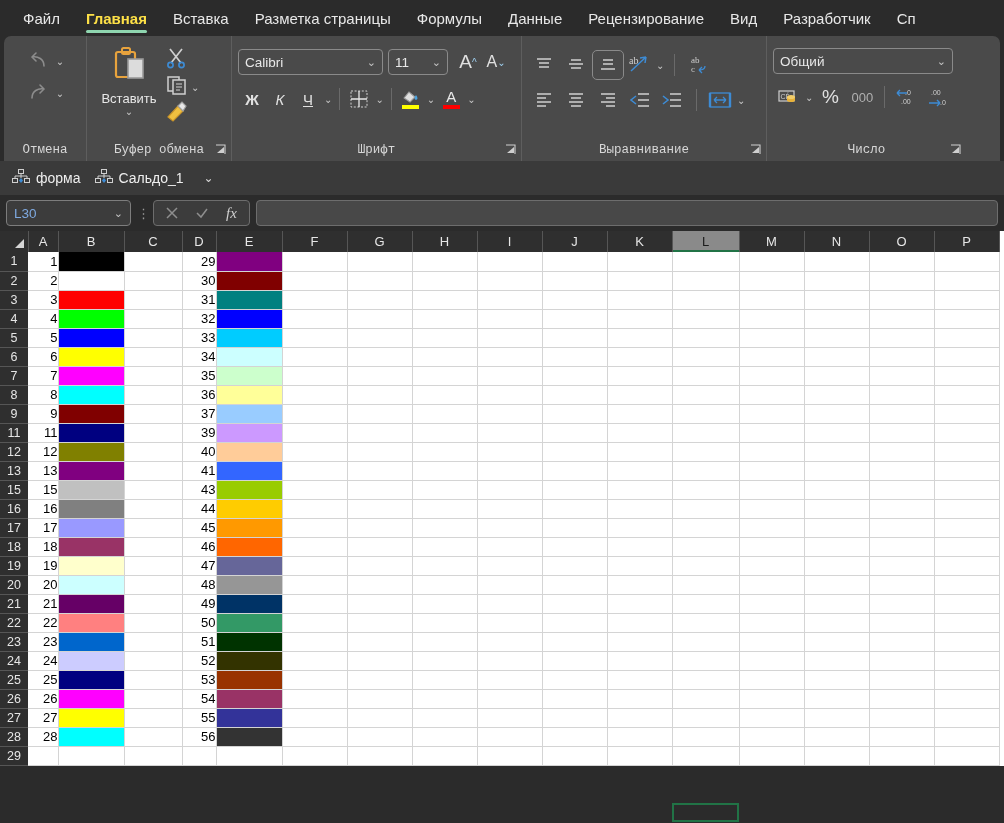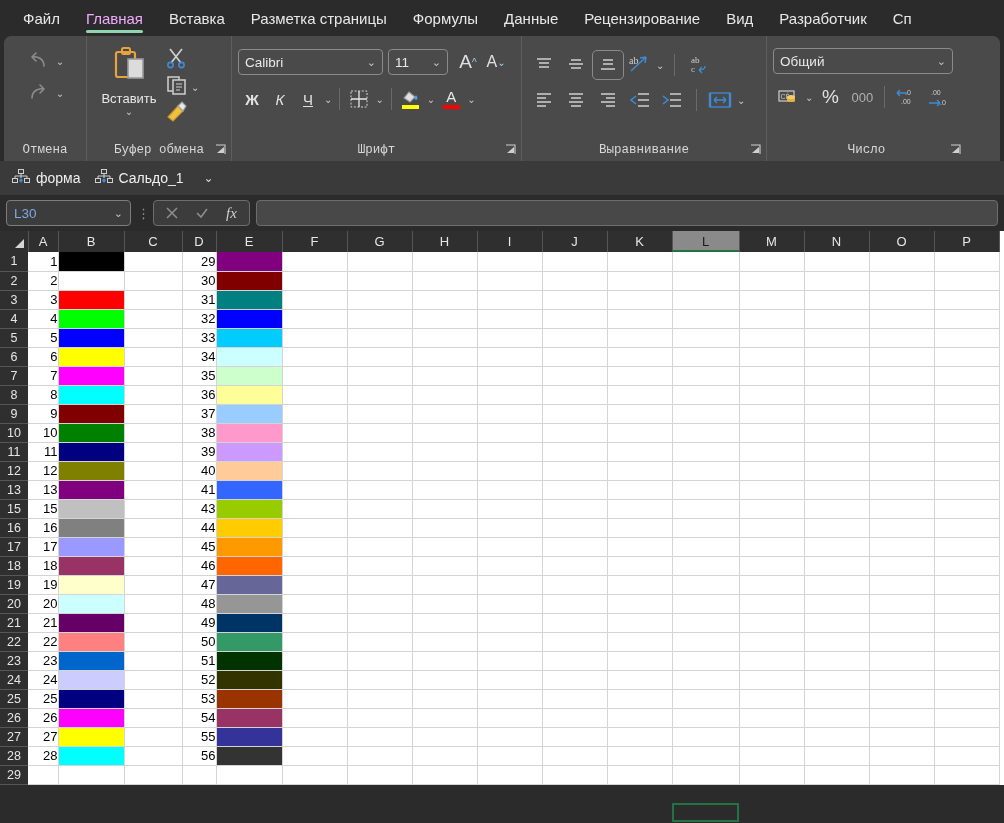--- a/index.html
+++ b/index.html
@@ -17,21 +17,21 @@
     padding-left: 10px;
     position: relative;
   }
   .tab {
     color: #e8e8e8; font-size: 15px;
     padding: 0 13px; height: 36px;
     display: flex; align-items: center;
     position: relative; white-space: nowrap;
     cursor: default;
   }
-  .tab.active { font-weight: normal; color: #f0abfc; }
+  .tab.active { font-weight: bold; color: #fde047; }
   .tab.active::after {
     content: ""; position: absolute;
     left: 13px; right: 13px; bottom: 3px;
     height: 3px; background: #8fd6b0; border-radius: 2px;
   }
   
   .ribbon {
     height: 125px; background: #4a4a4a;
     margin: 0 4px; border-radius: 7px 7px 0 0;
     display: flex; position: relative;
@@ -702,39 +702,20 @@
           <td class="cell"></td>
           <td class="cell"></td>
           <td class="cell"></td>
           <td class="cell"></td>
           <td class="cell"></td>
           <td class="cell"></td>
           <td class="cell"></td>
           <td class="cell"></td>
         </tr>
         <tr>
-          <td class="rowhdr"><span>10</span></td>
-          <td class="cell"><span>10</span></td>
-          <td class="swatch" style="background:#008000"></td>
-          <td class="cell"></td>
-          <td class="cell"><span>38</span></td>
-          <td class="swatch" style="background:#FF99CC"></td>
-          <td class="cell"></td>
-          <td class="cell"></td>
-          <td class="cell"></td>
-          <td class="cell"></td>
-          <td class="cell"></td>
-          <td class="cell"></td>
-          <td class="cell"></td>
-          <td class="cell"></td>
-          <td class="cell"></td>
-          <td class="cell"></td>
-          <td class="cell"></td>
-        </tr>
-        <tr>
           <td class="rowhdr"><span>11</span></td>
           <td class="cell"><span>11</span></td>
           <td class="swatch" style="background:#000080"></td>
           <td class="cell"></td>
           <td class="cell"><span>39</span></td>
           <td class="swatch" style="background:#CC99FF"></td>
           <td class="cell"></td>
           <td class="cell"></td>
           <td class="cell"></td>
           <td class="cell"></td>

